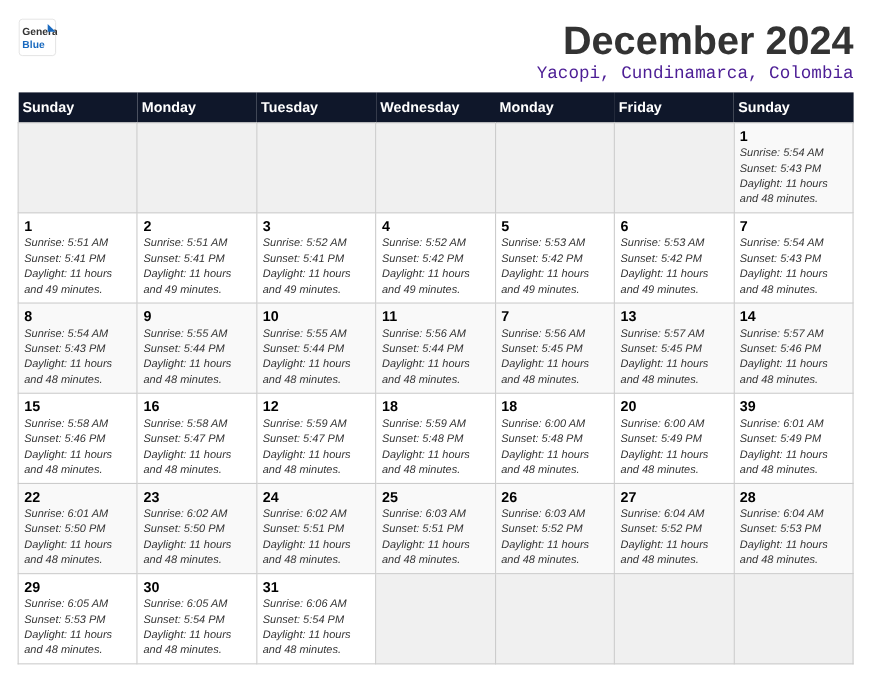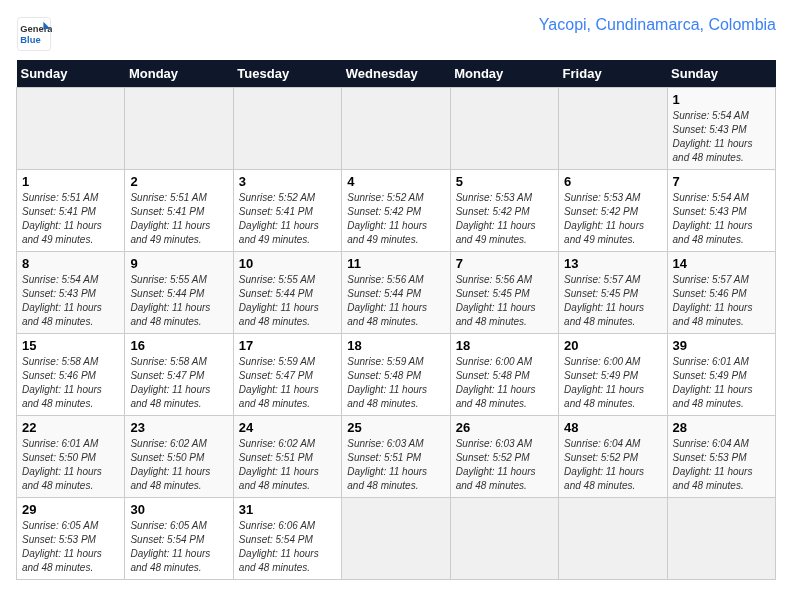--- a/index.html
+++ b/index.html
@@ -28,21 +28,22 @@
     .title-block {
       text-align: right;
     }
     .calendar-title {
       font-size: 36px;
       font-weight: bold;
       color: #333;
     }
     .calendar-subtitle {
       font-size: 16px;
-      color: #3b82f6;
+      color: #4c1d95;
+      font-family: Liberation Mono, monospace;
     }
     table {
       width: 100%;
       border-collapse: collapse;
       font-size: 11px;
     }
     thead tr th {
       background-color: #0f172a;
       color: #fff;
       padding: 6px 4px;
@@ -85,20 +86,21 @@
 <div class="header-section">
   <div class="logo">
     <svg class="logo-icon" viewBox="0 0 50 50">
       <rect x="2" y="2" width="46" height="46" rx="4" fill="white" stroke="#ddd" stroke-width="1"></rect>
       <text x="6" y="22" font-family="Arial" font-weight="bold" font-size="13" fill="#333">General</text>
       <text x="6" y="38" font-family="Arial" font-weight="bold" font-size="13" fill="#1a6abf">Blue</text>
       <polygon points="38,8 48,18 38,18" fill="#1a6abf"></polygon>
     </svg>
   </div>
   <div class="title-block">
+    <div class="calendar-title">December 2024</div>
     <div class="calendar-subtitle">Yacopi, Cundinamarca, Colombia</div>
   </div>
 </div>
 
 <table>
   <thead>
     <tr>
     <th>Sunday</th>
         <th>Monday</th>
         <th>Tuesday</th>
@@ -184,21 +186,21 @@
       <tr>
         <td>
           <span class="day-num">15</span>
           <div class="day-info">Sunrise: 5:58 AM<br>Sunset: 5:46 PM<br>Daylight: 11 hours and 48 minutes.</div>
         </td>
         <td>
           <span class="day-num">16</span>
           <div class="day-info">Sunrise: 5:58 AM<br>Sunset: 5:47 PM<br>Daylight: 11 hours and 48 minutes.</div>
         </td>
         <td>
-          <span class="day-num">17</span>
+          <span class="day-num">12</span>
           <div class="day-info">Sunrise: 5:59 AM<br>Sunset: 5:47 PM<br>Daylight: 11 hours and 48 minutes.</div>
         </td>
         <td>
           <span class="day-num">18</span>
           <div class="day-info">Sunrise: 5:59 AM<br>Sunset: 5:48 PM<br>Daylight: 11 hours and 48 minutes.</div>
         </td>
         <td>
           <span class="day-num">18</span>
           <div class="day-info">Sunrise: 6:00 AM<br>Sunset: 5:48 PM<br>Daylight: 11 hours and 48 minutes.</div>
         </td>
@@ -226,21 +228,21 @@
         </td>
         <td>
           <span class="day-num">25</span>
           <div class="day-info">Sunrise: 6:03 AM<br>Sunset: 5:51 PM<br>Daylight: 11 hours and 48 minutes.</div>
         </td>
         <td>
           <span class="day-num">26</span>
           <div class="day-info">Sunrise: 6:03 AM<br>Sunset: 5:52 PM<br>Daylight: 11 hours and 48 minutes.</div>
         </td>
         <td>
-          <span class="day-num">48</span>
+          <span class="day-num">27</span>
           <div class="day-info">Sunrise: 6:04 AM<br>Sunset: 5:52 PM<br>Daylight: 11 hours and 48 minutes.</div>
         </td>
         <td>
           <span class="day-num">28</span>
           <div class="day-info">Sunrise: 6:04 AM<br>Sunset: 5:53 PM<br>Daylight: 11 hours and 48 minutes.</div>
         </td>
       </tr>
       <tr>
         <td>
           <span class="day-num">29</span>

